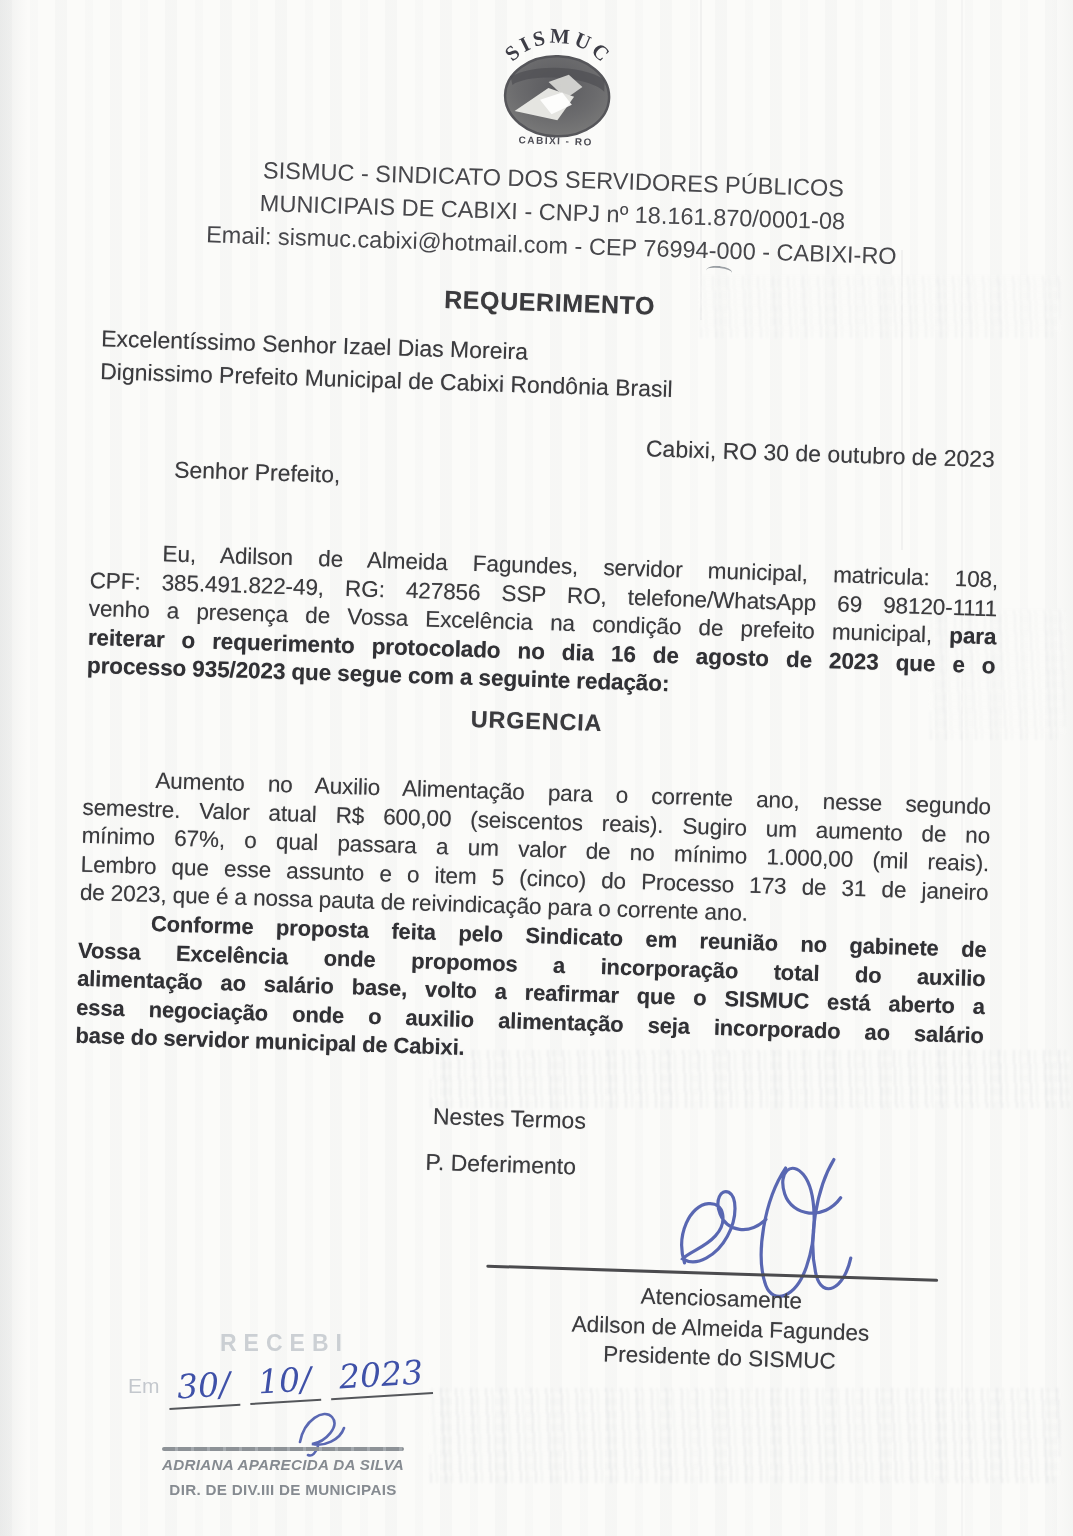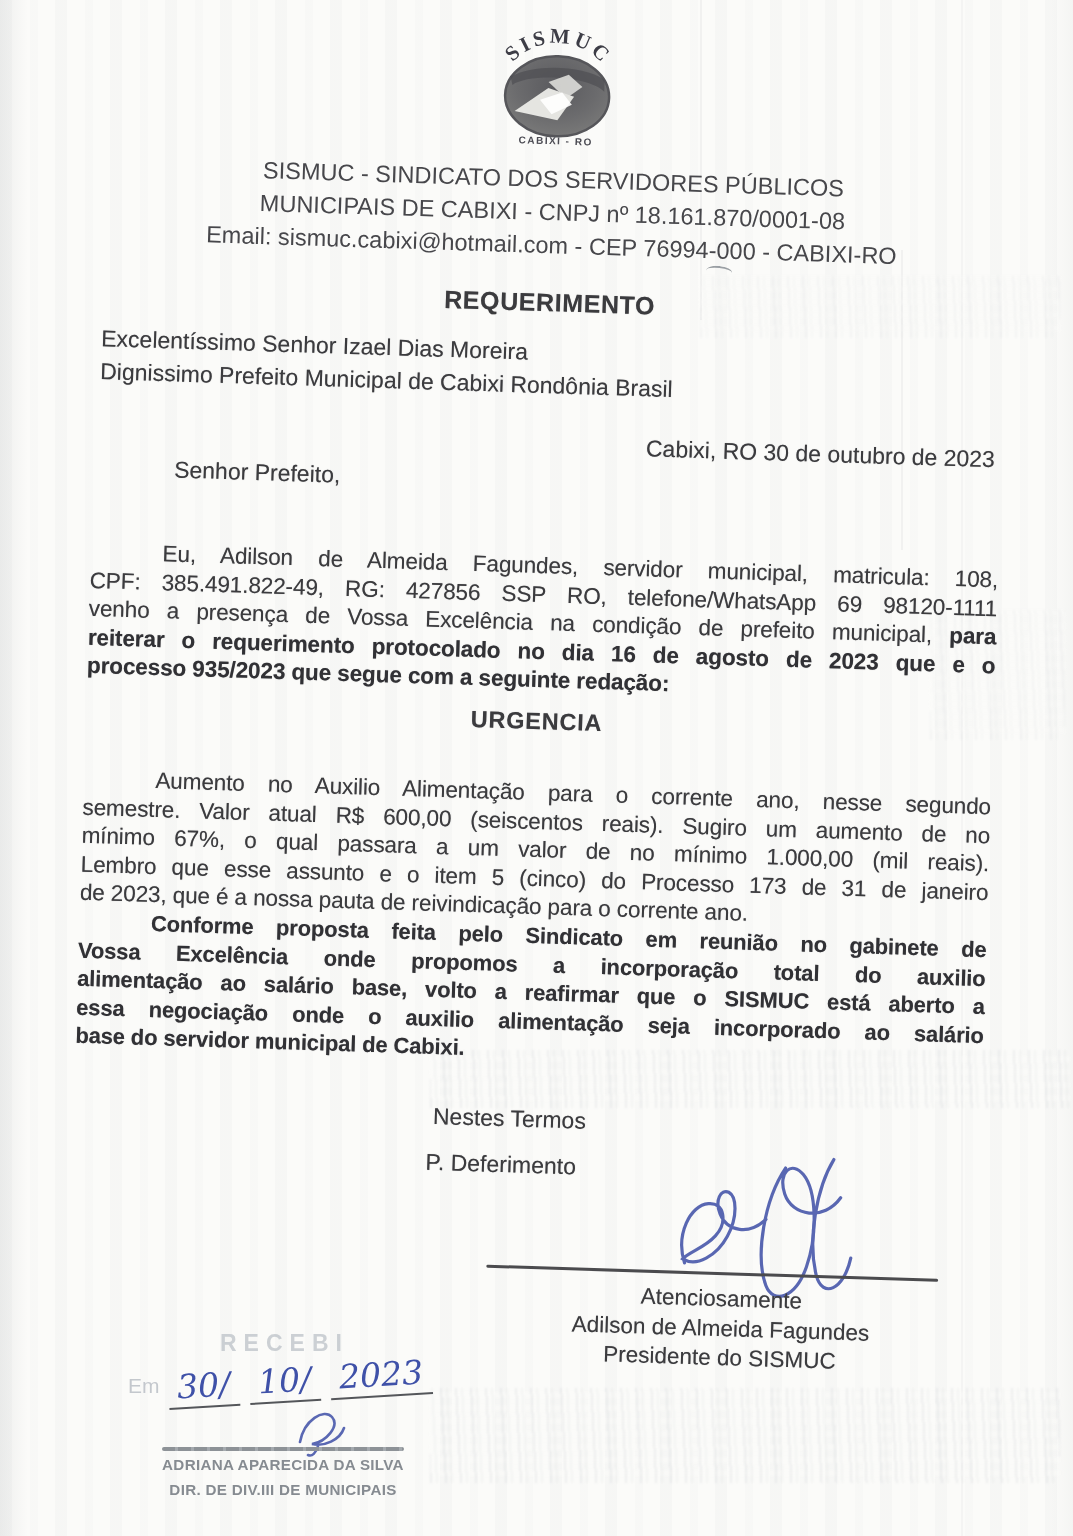--- a/index.html
+++ b/index.html
@@ -154,15 +154,15 @@
     <span class="seg">30/</span>
     <span class="seg">10/</span>
     <span class="seg">2023</span>
   </div>
 
   <svg style="position:absolute;left:290px;top:1400px;" width="62" height="58" viewBox="0 0 62 58">
     <path d="M10,42 C14,20 34,8 42,17 C50,26 36,42 22,44 C34,47 50,40 54,28 M28,46 C26,53 22,57 18,55" fill="none" stroke="#4353a8" stroke-width="2.6" stroke-linecap="round" opacity=".88"></path>
   </svg>
 
   <div class="stamp-rule" style="left:162px;top:1447px;width:242px;"></div>
-  <div class="stamp-gray" style="position:absolute;left:150px;width:266px;top:1456px;font-size:15.2px;">ADRIANA APARECIDA DA SILVA</div>
+  <div class="stamp-gray" style="position:absolute;left:150px;width:266px;top:1456px;font-size:15.2px;font-style:italic;">ADRIANA APARECIDA DA SILVA</div>
   <div class="stamp-gray" style="position:absolute;left:150px;width:266px;top:1481px;font-size:15.2px;">DIR. DE DIV.III DE MUNICIPAIS</div>
 </div>
 
 </body></html>

